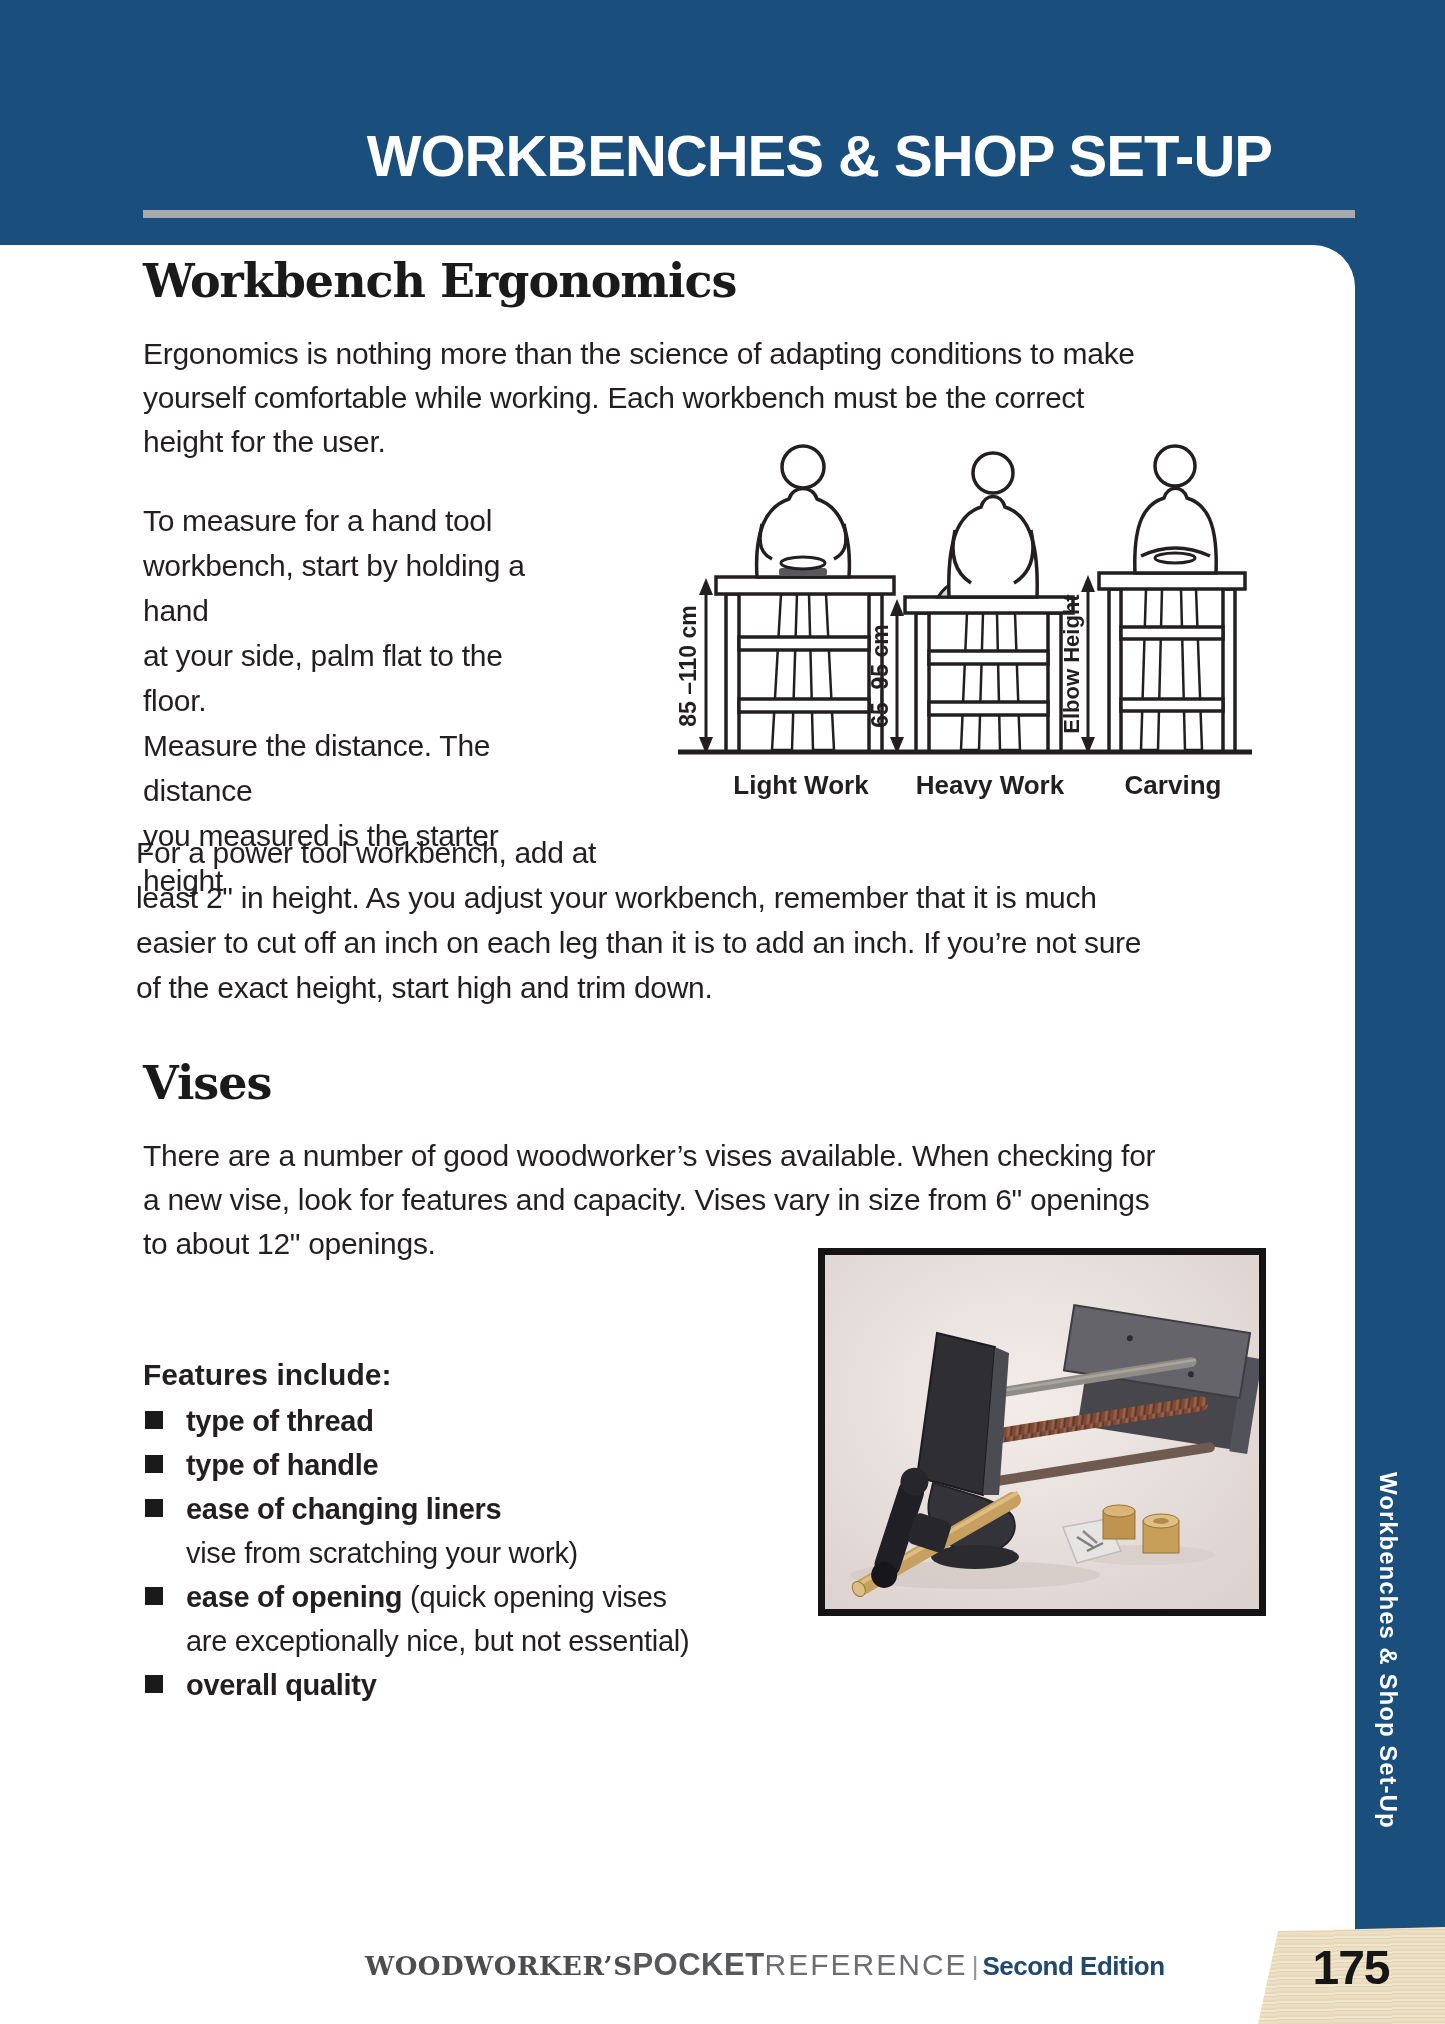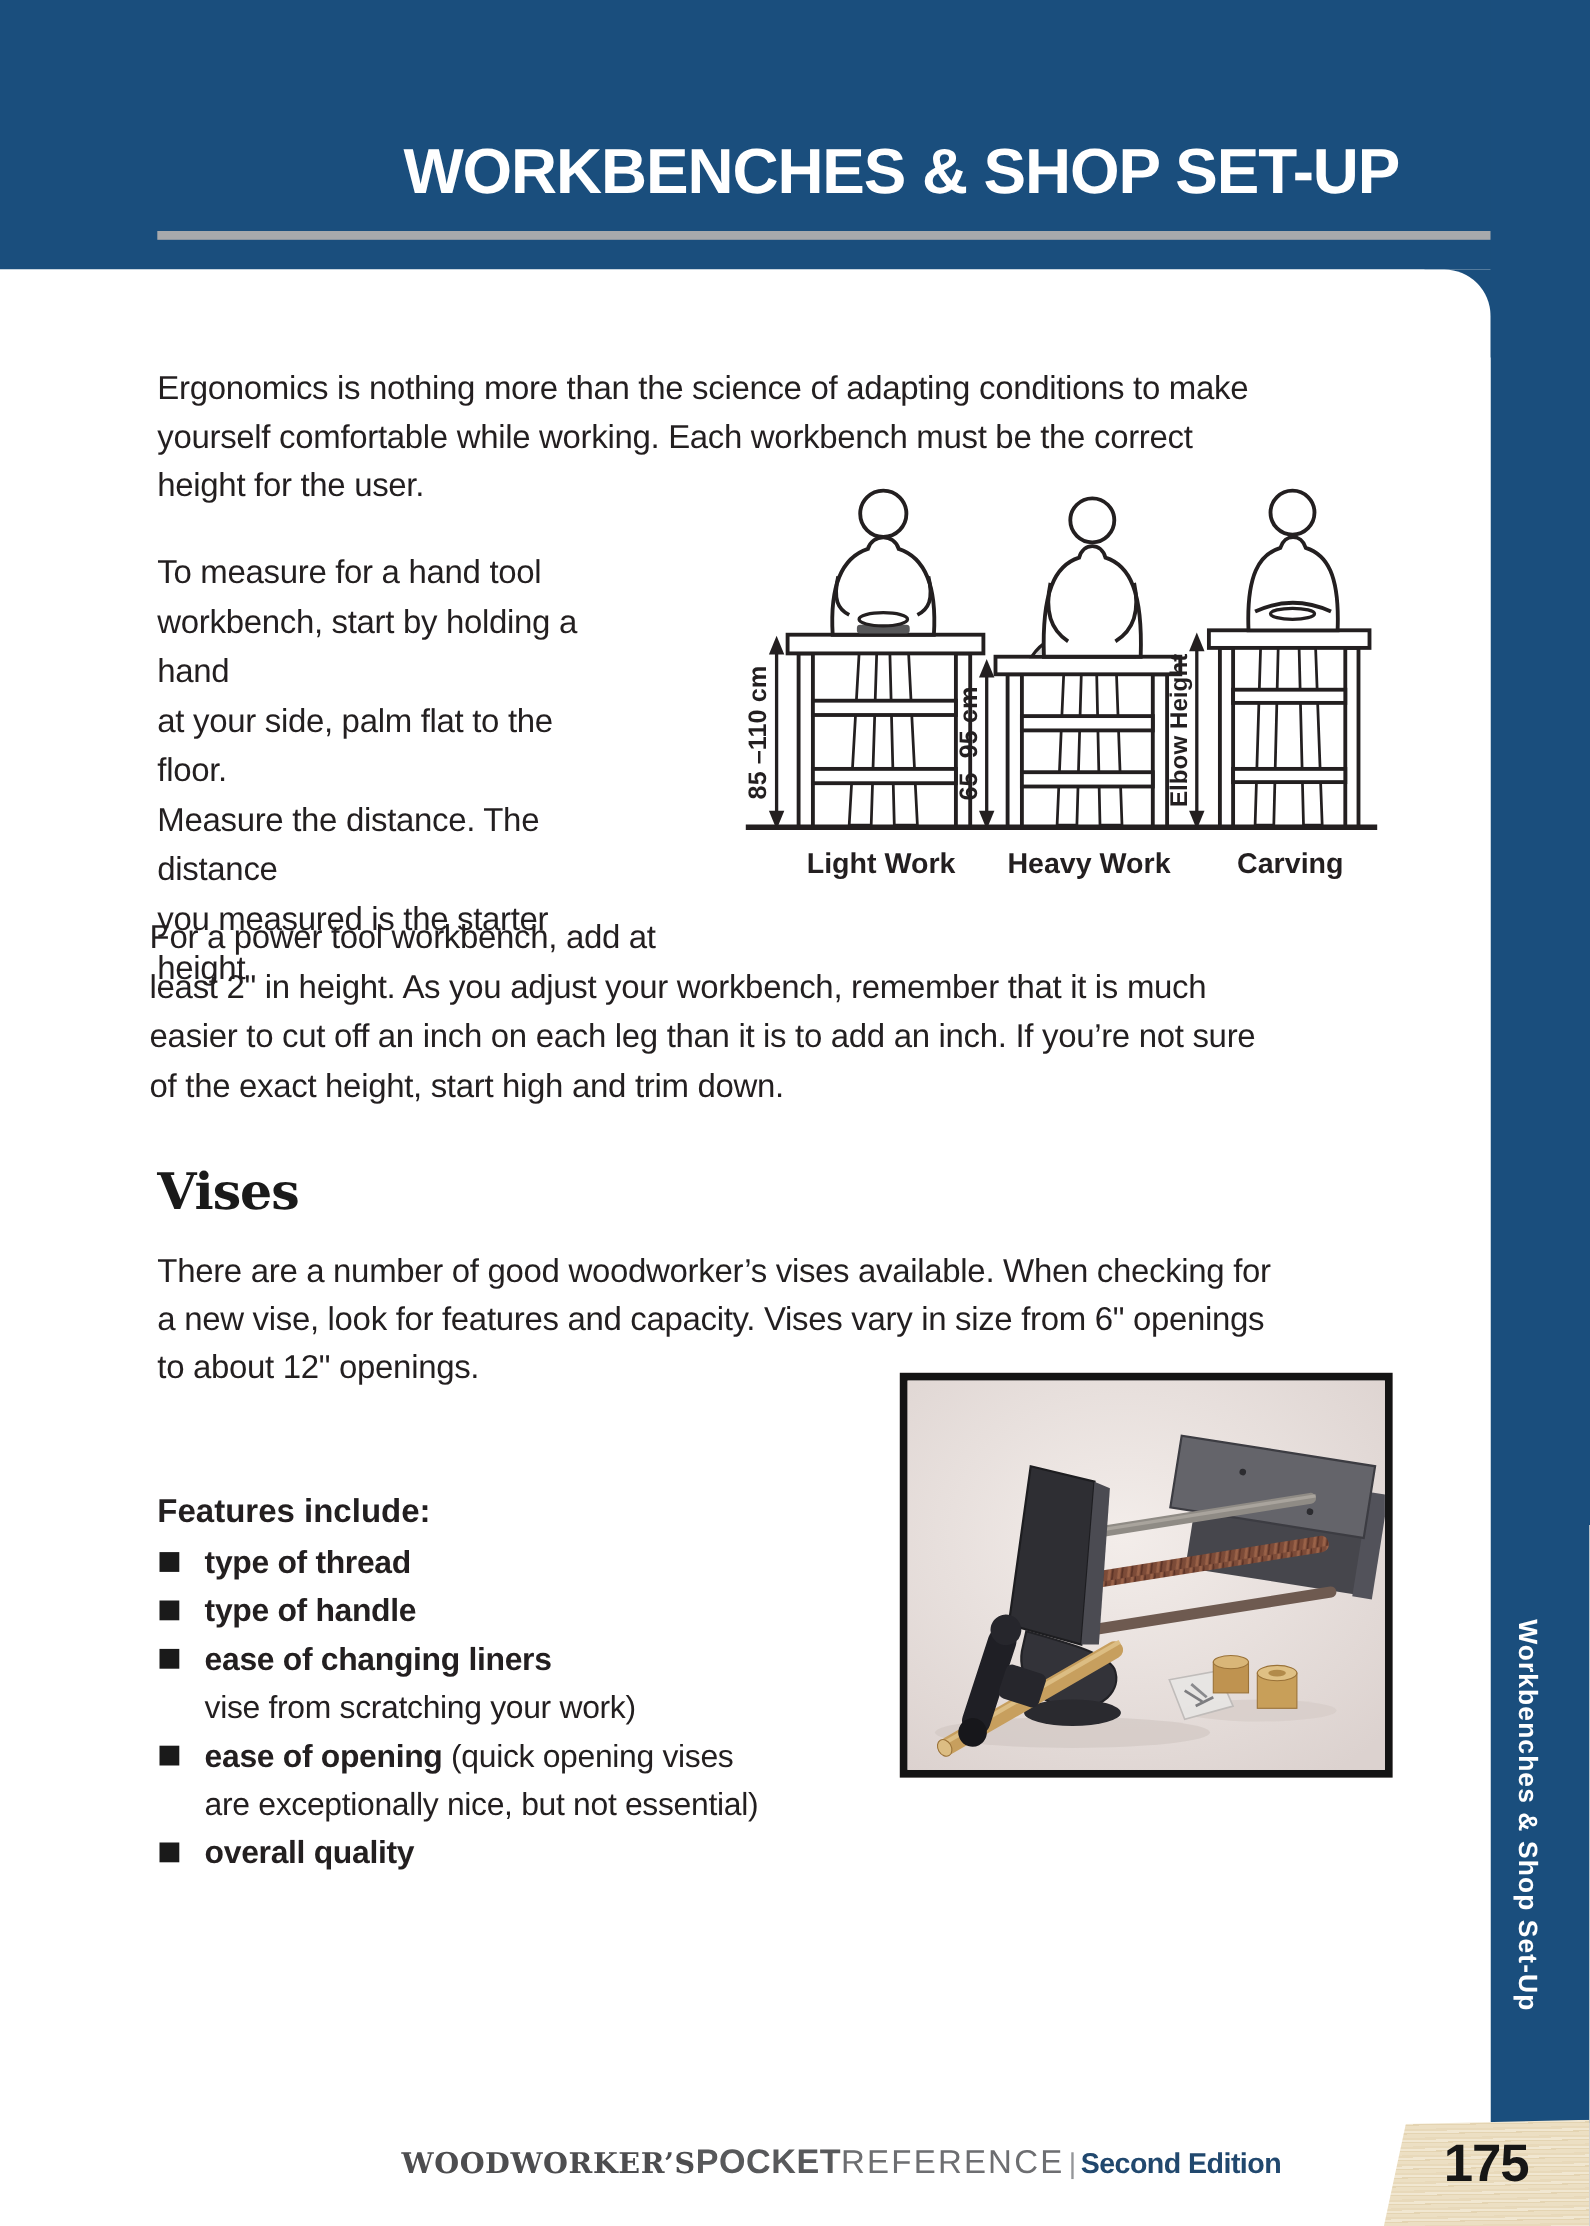--- a/index.html
+++ b/index.html
@@ -95,20 +95,21 @@
 <div class="page">
 
   <div class="abs blue-header"></div>
   <div class="abs blue-corner"></div>
   <div class="abs blue-strip"></div>
   <div class="abs white-panel"></div>
 
   <div class="abs chapter-title z">WORKBENCHES &amp; SHOP SET-UP</div>
   <div class="abs gray-rule"></div>
 
+  <div class="abs z h-slab" style="left:143px; top:254px;">Workbench Ergonomics</div>
 
   <div class="abs z" style="left:143px; top:332px; width:1140px;">
     <div class="body-line">Ergonomics is nothing more than the science of adapting conditions to make</div>
     <div class="body-line">yourself comfortable while working. Each workbench must be the correct</div>
     <div class="body-line">height for the user.</div>
   </div>
 
   <div class="abs z lh45" style="left:143px; top:498px; width:430px;">
     <div class="body-line">To measure for a hand tool</div>
     <div class="body-line">workbench, start by holding a hand</div>

